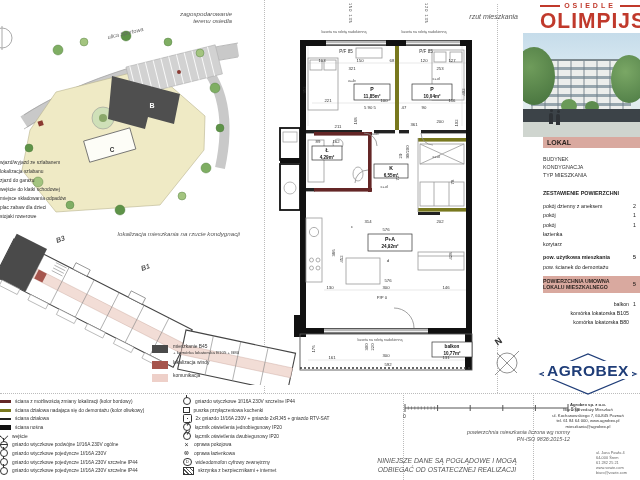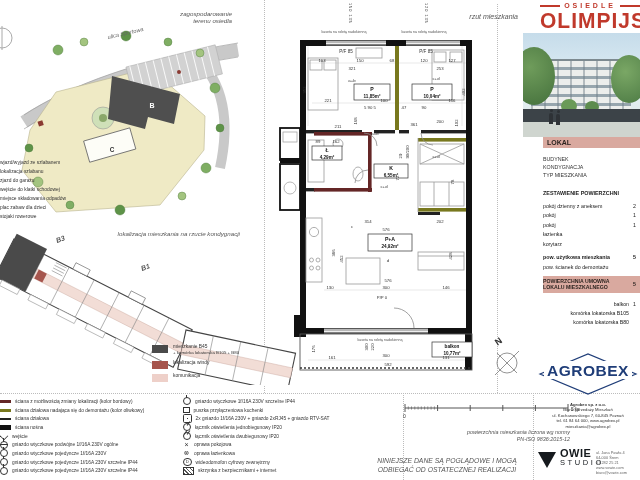--- a/index.html
+++ b/index.html
@@ -636,27 +636,20 @@
     <text x="52" y="26" text-anchor="middle" font-size="15.5" font-weight="bold" fill="#1f3d78" letter-spacing="0.5">AGROBEX</text>
   </svg>
   <div class="abs agro-lines" style="left:536px;top:402px">
       <div>Agrobex sp. z o.o.</div>
       <div>Biuro Sprzedaży Mieszkań</div>
       <div>ul. Kochanowskiego 7, 60-845 Poznań</div>
       <div>tel. 61 84 64 000, www.agrobex.pl</div>
       <div>mieszkania@agrobex.pl</div>
     </div>
 
-  <div class="abs" style="left:538px;top:448px;display:flex;gap:4px;align-items:flex-start">
-    <span class="tri" style="margin-top:4px"></span>
-    <span>
-      <div class="owie">OWIE</div>
-      <div class="studio-word">STUDIO</div>
-    </span>
-  </div>
   <div class="abs studio-lines" style="left:596px;top:450px">
       <div>ul. Jana Pawła 4</div>
       <div>64-000 Śrem</div>
       <div>61 282 25 21</div>
       <div>www.vowie.com</div>
       <div>biuro@vowie.com</div>
     </div>
 
 </div>
 

